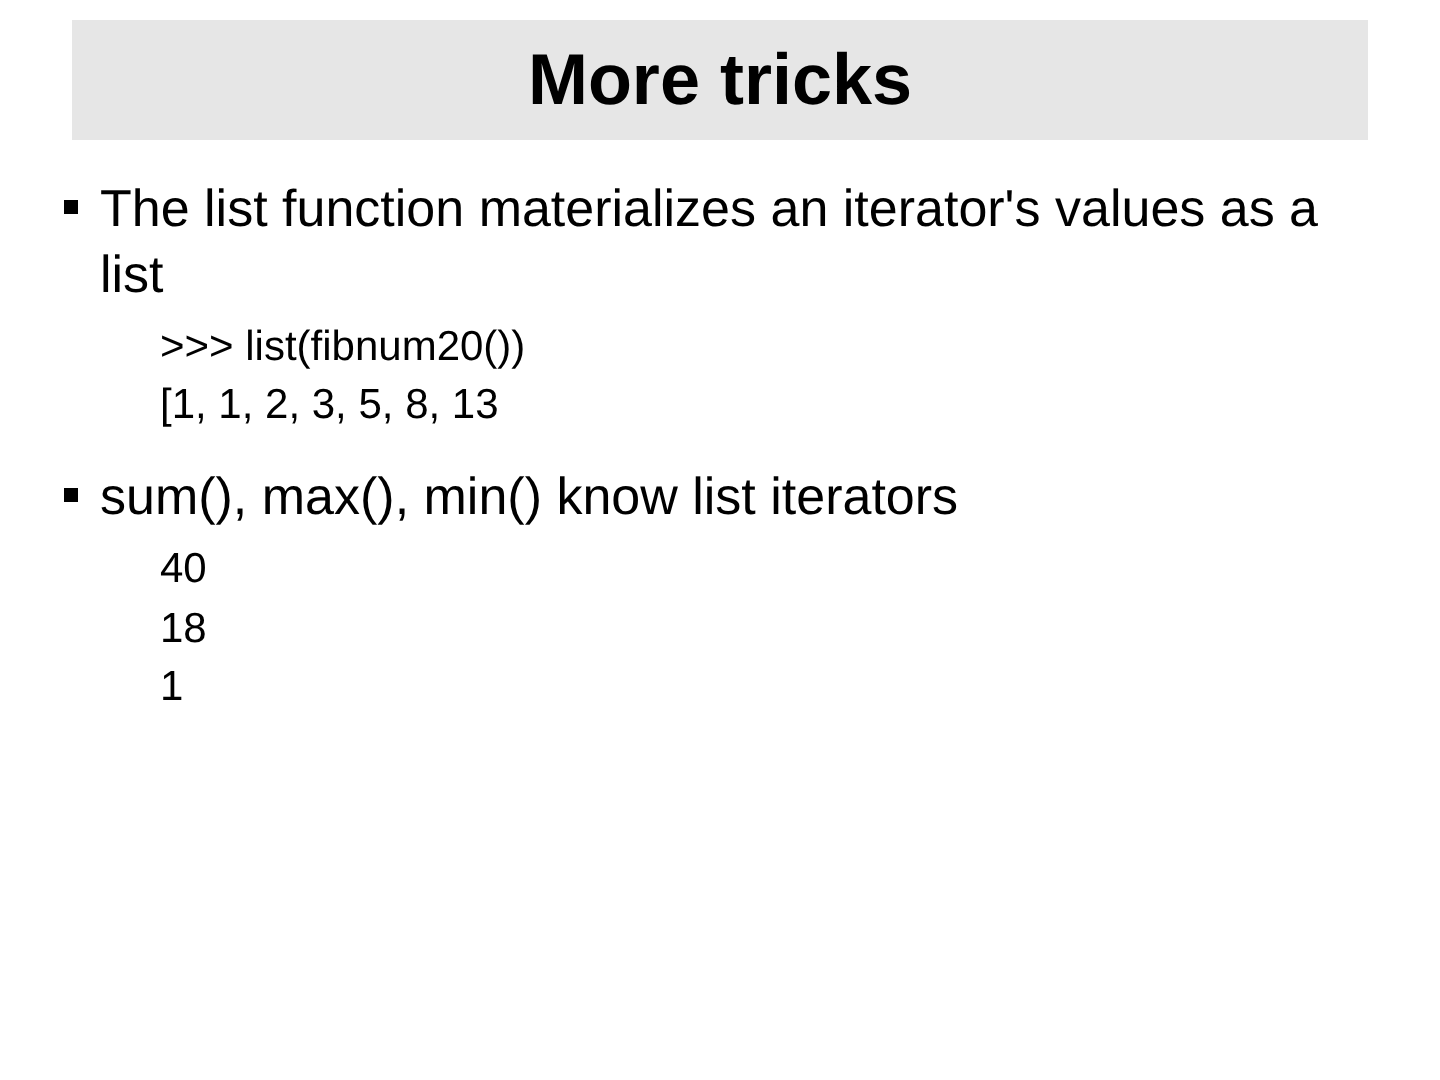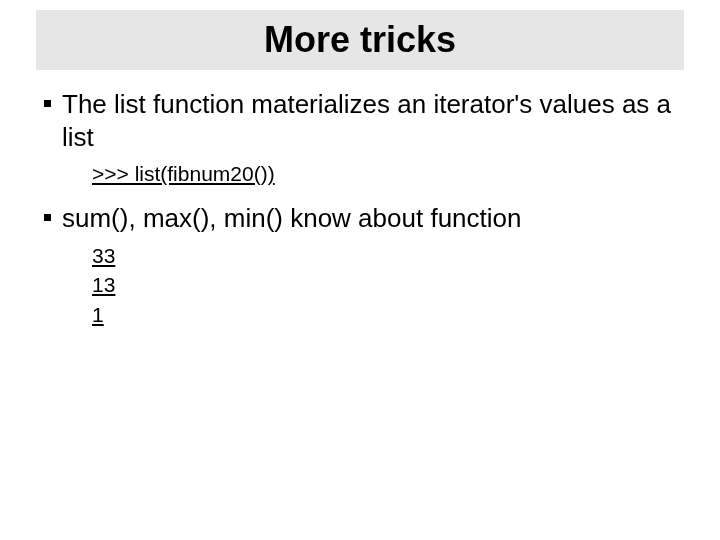--- a/index.html
+++ b/index.html
@@ -29,21 +29,21 @@
     align-items: center;
     justify-content: center;
   }
   .title-text {
     font-size: 36px;
     font-weight: bold;
     color: #000;
   }
   .content {
     position: absolute;
-    left: 44px;
+    left: 32px;
     right: 36px;
     top: 88px;
   }
   .bullet {
     font-size: 26px;
     line-height: 1.25;
     margin-bottom: 6px;
     position: relative;
     padding-left: 18px;
   }
@@ -56,21 +56,20 @@
     height: 7px;
     background: #000;
   }
   .code-block {
     margin-left: 48px;
     margin-top: 4px;
     margin-bottom: 14px;
     font-size: 21px;
     line-height: 1.4;
     font-family: Arial, Helvetica, sans-serif;
-    text-decoration: underline;
   }
   .code-line {
     white-space: pre;
   }
 </style>
 </head>
 <body>
 
 <div class="slide">
 
@@ -78,26 +77,27 @@
     <div class="title-text">More tricks</div>
   </div>
 
   <div class="content">
 
     <div class="bullet">
       <span>The list function materializes an iterator's values as a list</span>
     </div>
     <div class="code-block">
       <div class="code-line">&gt;&gt;&gt; list(fibnum20())</div>
+      <div class="code-line">[1, 1, 2, 3, 5, 8, 13</div>
     </div>
 
     <div class="bullet">
-      <span>sum(), max(), min() know about function</span>
+      <span>sum(), max(), min() know list iterators</span>
     </div>
     <div class="code-block">
-      <div class="code-line">33</div>
-      <div class="code-line">13</div>
+      <div class="code-line">40</div>
+      <div class="code-line">18</div>
       <div class="code-line">1</div>
     </div>
 
   </div>
 
 </div>
 
 </body></html>

